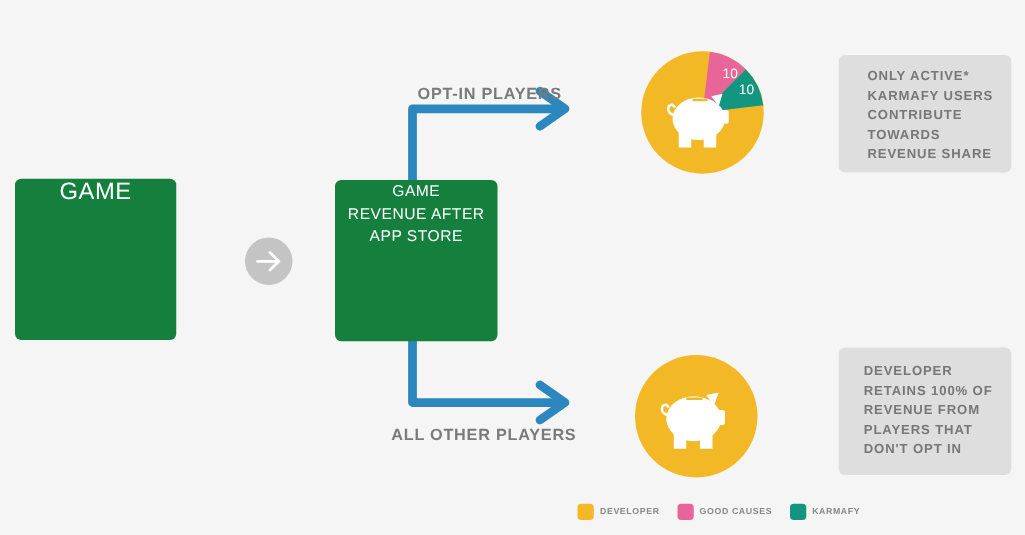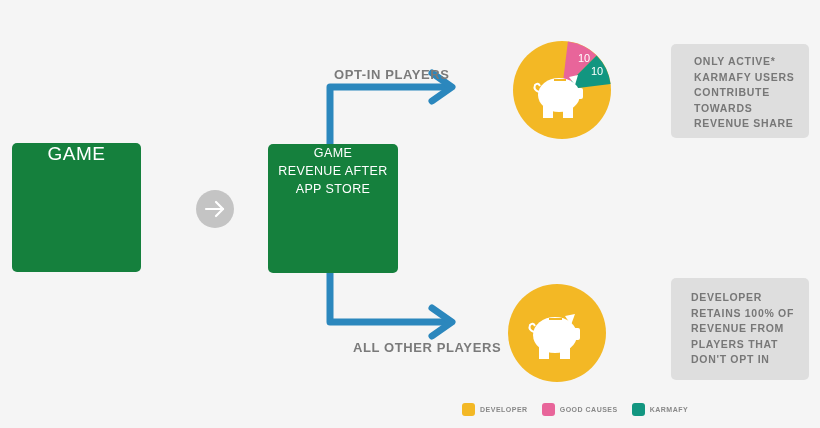--- a/index.html
+++ b/index.html
@@ -5,21 +5,21 @@
   html,body{margin:0;padding:0;}
   body{width:820px;height:428px;background:#f5f5f5;position:relative;overflow:hidden;font-family:"Liberation Sans","DejaVu Sans",sans-serif;}
   .box{position:absolute;background:#15803d;border-radius:5px;color:#fff;display:flex;align-items:flex-start;justify-content:center;text-align:center;}
   #game-box{left:12px;top:143px;width:129px;height:129px;font-size:19px;letter-spacing:0.5px;}
   #rev-box{left:268px;top:144px;width:130px;height:129px;font-size:12.5px;line-height:18px;letter-spacing:0.4px;white-space:pre-line;}
   .flow-arrow{position:absolute;left:196px;top:190px;width:38px;height:38px;border-radius:50%;background:#c4c4c4;}
   .flow-arrow svg{position:absolute;left:0;top:0;}
   .branch-svg{position:absolute;left:0;top:0;}
   .label{position:absolute;font-size:13px;color:#7a7a7a;font-weight:bold;letter-spacing:0.6px;}
   #opt-label{left:334px;top:67px;}
-  #other-label{left:313px;top:340px;margin-left:40px;}
+  #other-label{left:313px;top:340px;}
   .note{position:absolute;background:#dedede;border-radius:5px;color:#777;font-size:10.5px;font-weight:bold;letter-spacing:0.7px;line-height:15.5px;white-space:pre-line;box-sizing:border-box;}
   #note-top{left:671px;top:44px;width:138px;height:94px;padding:10px 0 0 23px;}
   #note-bottom{left:671px;top:278px;width:138px;height:102px;padding:12px 0 0 20px;}
   .pie{position:absolute;}
   .legend{position:absolute;top:403px;left:462px;display:flex;align-items:center;font-size:7px;color:#888;letter-spacing:0.5px;font-weight:bold;}
   .legend-item{display:flex;align-items:center;margin-right:14px;}
   .swatch{width:13px;height:13px;border-radius:3px;margin-right:5px;}
 </style>
 </head>
 <body>

